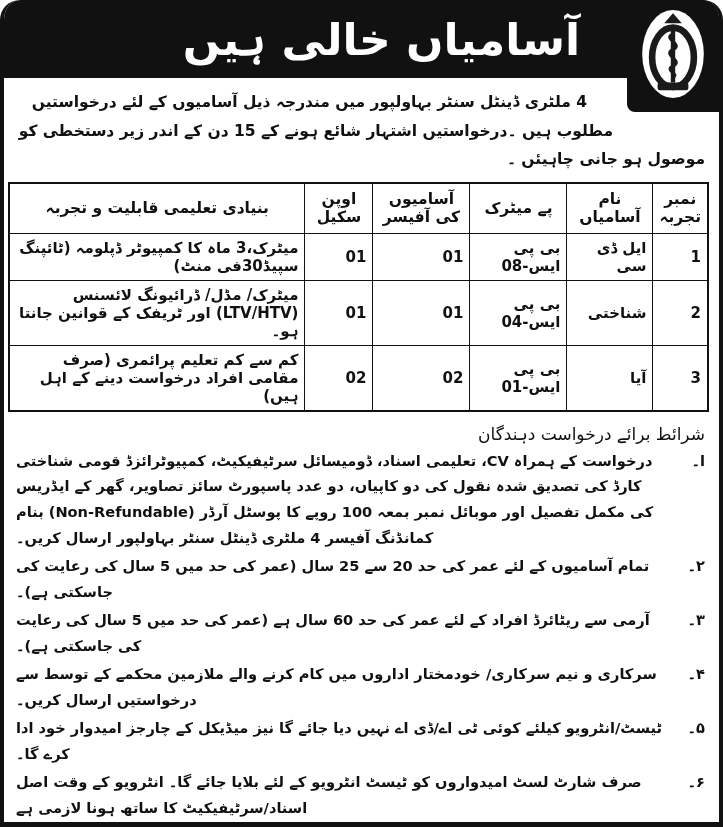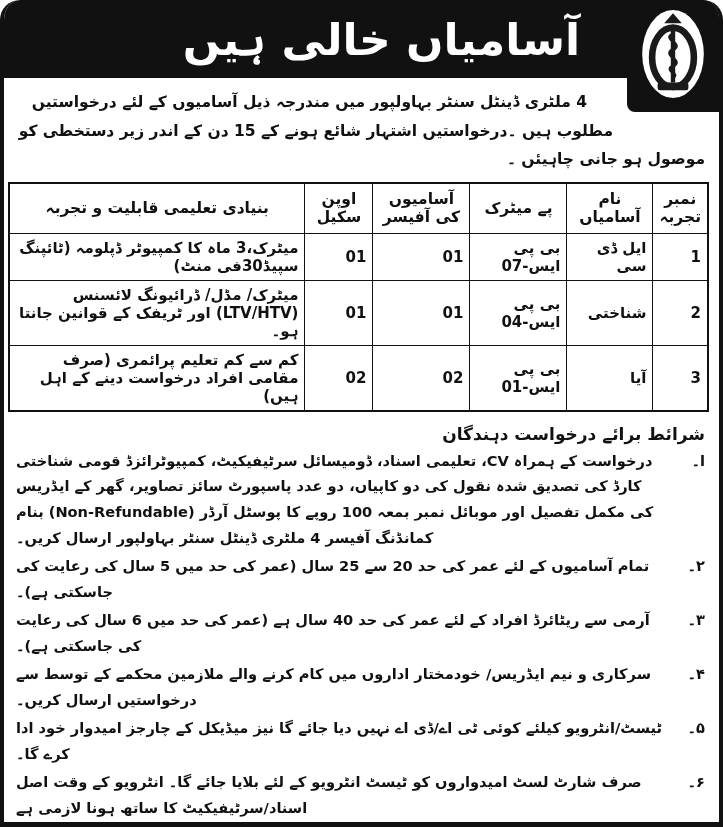--- a/index.html
+++ b/index.html
@@ -41,21 +41,21 @@
   table.vac th, table.vac td {
     border:1.5px solid #111; padding:5px 6px; vertical-align:middle;
   }
   table.vac th { font-size:15.5px; text-align:center; height:50px; }
   table.vac td { font-size:15px; text-align:right; }
   td.qual, th.qual { text-align:right; padding-right:10px; }
   .col-serial { width:55px; } .col-post { width:86px; } .col-scale { width:97px; }
   .col-count { width:97px; } .col-merit { width:68px; }
   
   .conditions { padding:8px 14px 0 12px; color:#111; }
-  .cond-heading { font-size:17px; font-weight:bold; margin-bottom:4px; }
+  .cond-heading { font-size:17px; font-weight:normal; margin-bottom:4px; }
   .cond-item { display:flex; direction:rtl; font-size:14.6px; font-weight:bold; line-height:1.78; margin-bottom:2px; }
   .cond-num { flex:0 0 36px; text-align:right; padding-left:8px; }
   .cond-text { flex:1; text-align:left; }
 </style>
 </head>
 <body>
 
 <div class="ad">
 
   <div class="banner">
@@ -90,21 +90,21 @@
       <th>نمبر تجربہ</th>
       <th>نام آسامیاں</th>
       <th>پے میٹرک</th>
       <th>آسامیوں کی آفیسر</th>
       <th>اوپن سکیل</th>
       <th class="qual">بنیادی تعلیمی قابلیت و تجربہ</th>
     </tr>
     <tr>
       <td>1</td>
       <td>ایل ڈی سی</td>
-      <td>بی پی ایس-07</td>
+      <td>بی پی ایس-08</td>
       <td>01</td>
       <td>01</td>
       <td class="qual">میٹرک،3 ماہ کا کمپیوٹر ڈپلومہ (ٹائپنگ سپیڈ30فی منٹ)</td>
     </tr>
     <tr>
       <td>2</td>
       <td>شناختی</td>
       <td>بی پی ایس-04</td>
       <td>01</td>
       <td>01</td>
@@ -127,25 +127,25 @@
     <div class="cond-item">
       <span class="cond-num">ا۔</span>
       <span class="cond-text">درخواست کے ہمراہ CV، تعلیمی اسناد، ڈومیسائل سرٹیفیکیٹ، کمپیوٹرائزڈ قومی شناختی کارڈ کی تصدیق شدہ نقول کی دو کاپیاں، دو عدد پاسپورٹ سائز تصاویر، گھر کے ایڈریس کی مکمل تفصیل اور موبائل نمبر بمعہ 100 روپے کا پوسٹل آرڈر (Non-Refundable) بنام کمانڈنگ آفیسر 4 ملٹری ڈینٹل سنٹر بہاولپور ارسال کریں۔</span>
     </div>
     <div class="cond-item">
       <span class="cond-num">۲۔</span>
       <span class="cond-text">تمام آسامیوں کے لئے عمر کی حد 20 سے 25 سال (عمر کی حد میں 5 سال کی رعایت کی جاسکتی ہے)۔</span>
     </div>
     <div class="cond-item">
       <span class="cond-num">۳۔</span>
-      <span class="cond-text">آرمی سے ریٹائرڈ افراد کے لئے عمر کی حد 40 سال ہے (عمر کی حد میں 6 سال کی رعایت کی جاسکتی ہے)۔</span>
+      <span class="cond-text">آرمی سے ریٹائرڈ افراد کے لئے عمر کی حد 60 سال ہے (عمر کی حد میں 5 سال کی رعایت کی جاسکتی ہے)۔</span>
     </div>
     <div class="cond-item">
       <span class="cond-num">۴۔</span>
-      <span class="cond-text">سرکاری و نیم ایڈریس/ خودمختار اداروں میں کام کرنے والے ملازمین محکمے کے توسط سے درخواستیں ارسال کریں۔</span>
+      <span class="cond-text">سرکاری و نیم سرکاری/ خودمختار اداروں میں کام کرنے والے ملازمین محکمے کے توسط سے درخواستیں ارسال کریں۔</span>
     </div>
     <div class="cond-item">
       <span class="cond-num">۵۔</span>
       <span class="cond-text">ٹیسٹ/انٹرویو کیلئے کوئی ٹی اے/ڈی اے نہیں دیا جائے گا نیز میڈیکل کے چارجز امیدوار خود ادا کرے گا۔</span>
     </div>
     <div class="cond-item">
       <span class="cond-num">۶۔</span>
       <span class="cond-text">صرف شارٹ لسٹ امیدواروں کو ٹیسٹ انٹرویو کے لئے بلایا جائے گا۔ انٹرویو کے وقت اصل اسناد/سرٹیفیکیٹ کا ساتھ ہونا لازمی ہے</span>
     </div>
     <div class="cond-item">

